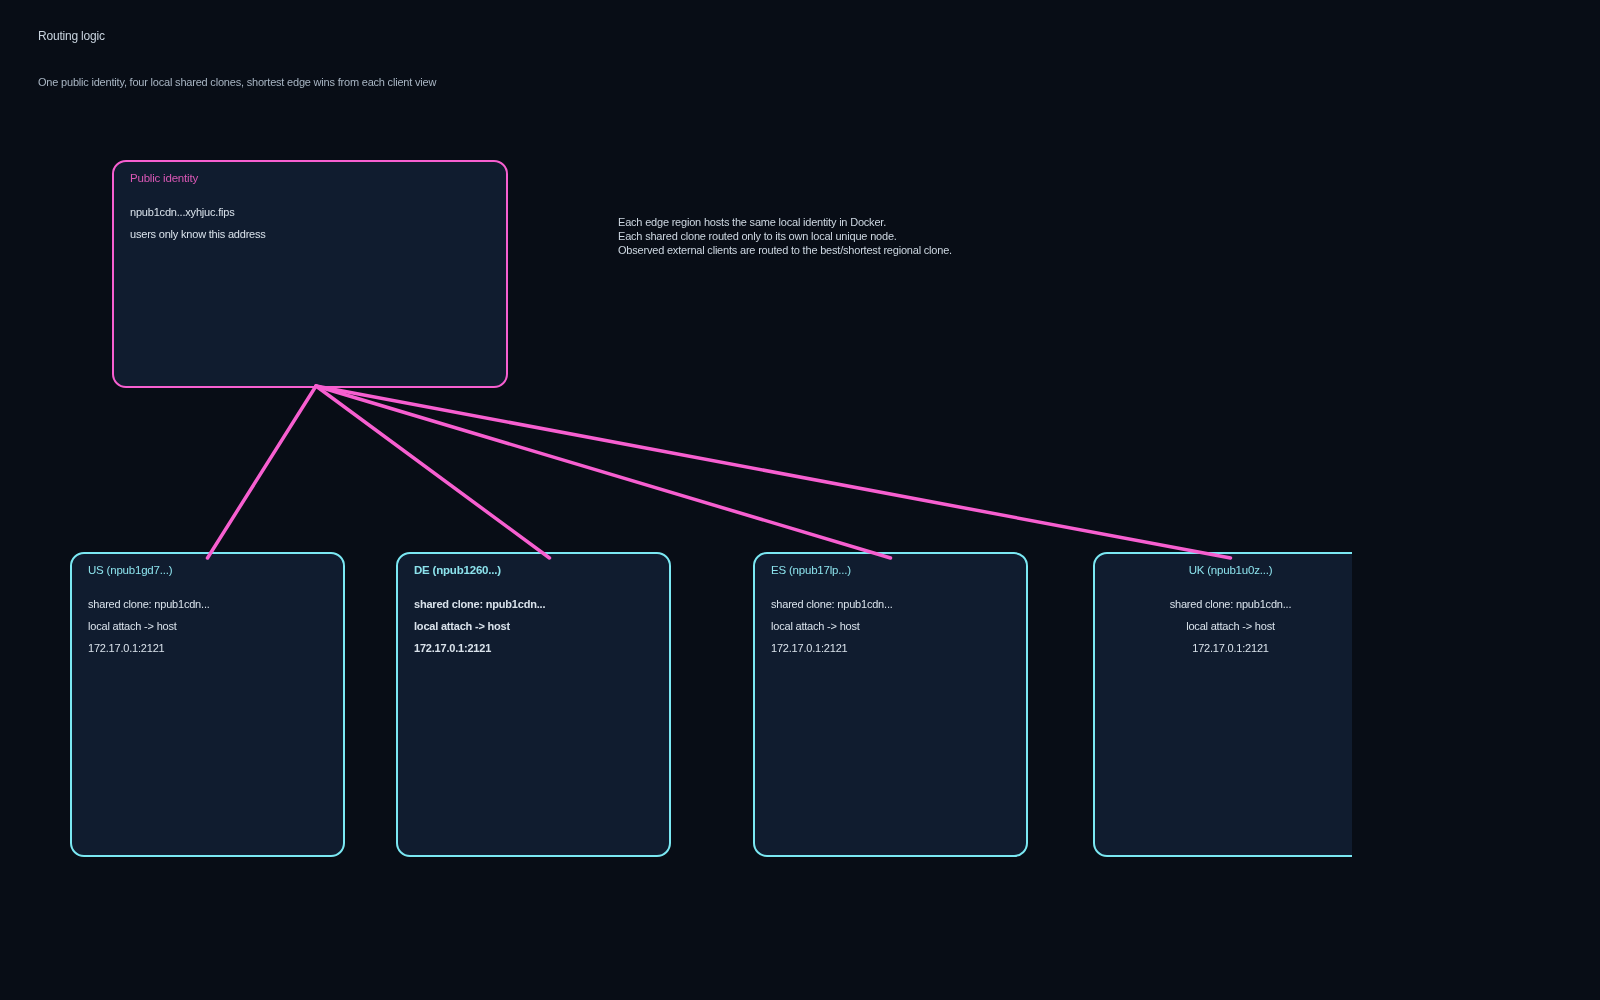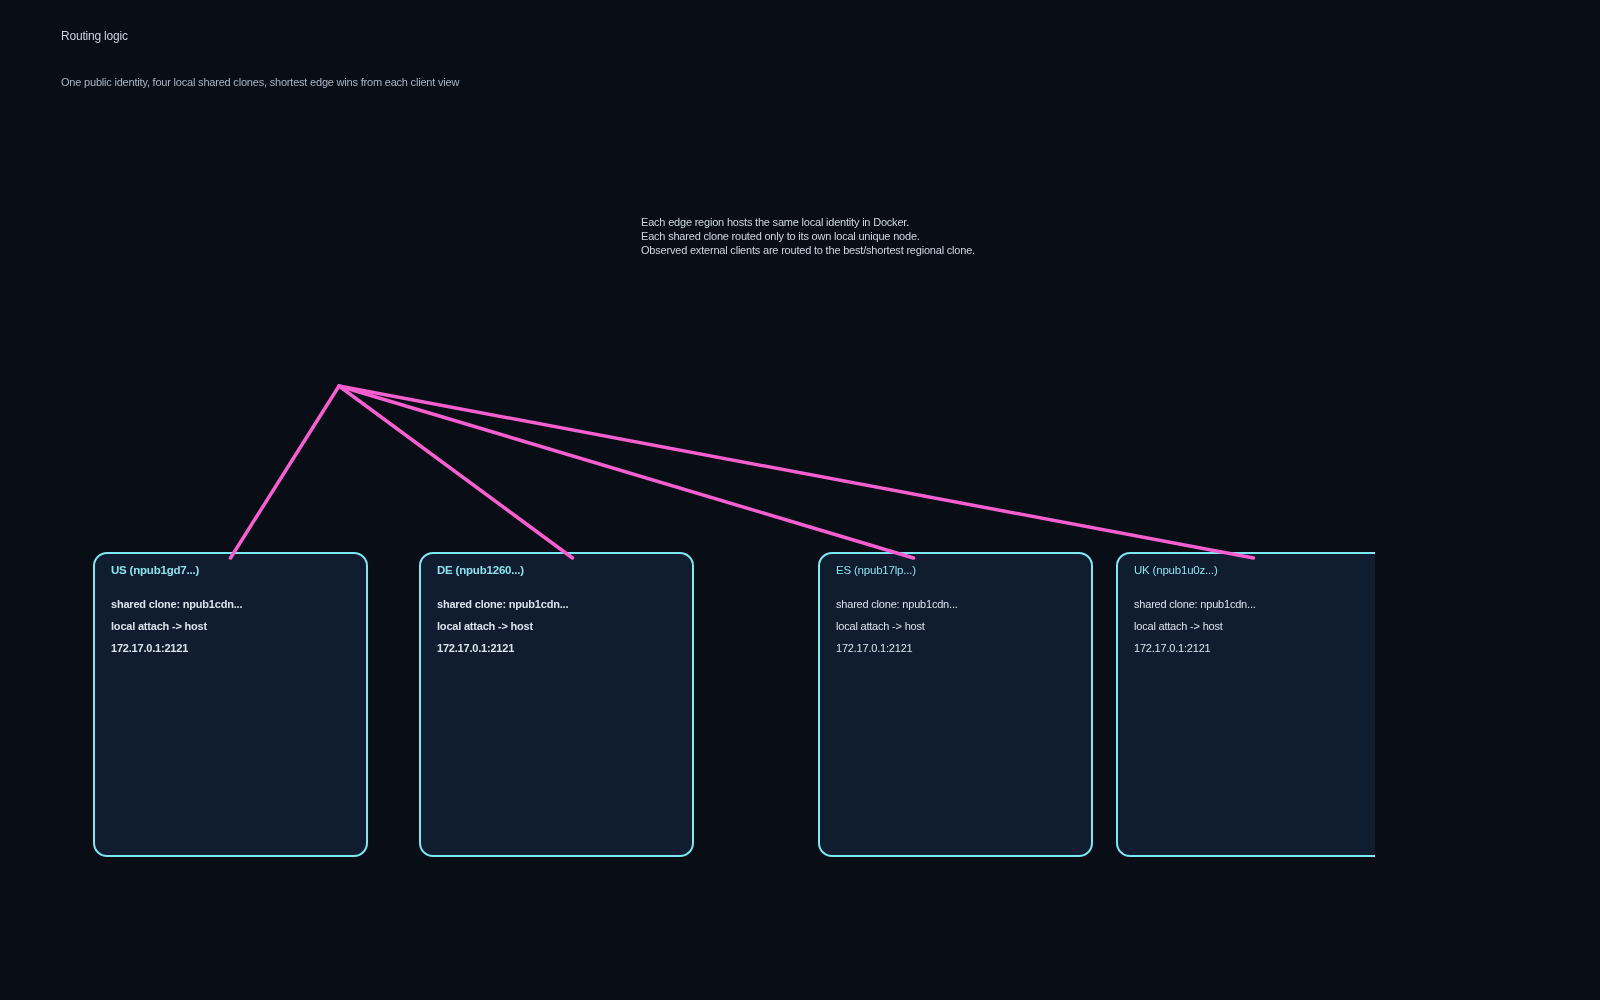--- a/index.html
+++ b/index.html
@@ -3,21 +3,20 @@
 <meta charset="utf-8">
 <style>
   html,body{margin:0;padding:0;background:#080d16;}
   .canvas{
     position:relative;
     width:1352px;height:1000px;
     background:#080d16;
     font-family:"Liberation Sans","DejaVu Sans",sans-serif;
     overflow:hidden;
     letter-spacing:-0.2px;
-    margin-left:23px;
   }
   .diagram-title{
     position:absolute;left:38px;top:29px;
     font-size:12px;color:#c8d3de;
   }
   .diagram-subtitle{
     position:absolute;left:38px;top:76px;
     font-size:11px;color:#a8b5c3;
   }
   .node{
@@ -28,24 +27,24 @@
     padding:10px 16px;
   }
   .node-public{
     left:112px;top:160px;width:396px;height:228px;
     border:2.5px solid #f75fd0;
   }
   .node-region{
     top:552px;width:275px;height:305px;
     border:2px solid #7be8f3;
   }
-  .node-region.r0{left:70px;font-weight:bold;}
+  .node-region.r0{left:70px;}
   .node-region.r1{left:396px;font-weight:bold;}
-  .node-region.r2{left:795px;}
-  .node-region.r3{left:1093px;}
+  .node-region.r2{left:753px;}
+  .node-region.r3{left:1093px;text-align:center;}
   .node-title{
     font-size:11.5px;
     margin:0 0 21px 0;
   }
   .node-public .node-title{color:#d957b5;}
   .node-region .node-title{color:#8ce2ec;}
   .node-line{
     font-size:11px;color:#d9e2eb;
     line-height:14px;
     margin:0 0 8px 0;
@@ -61,20 +60,25 @@
   }
 </style>
 </head>
 <body>
 
 <div class="canvas" id="canvas">
 
   <div class="diagram-title">Routing logic</div>
   <div class="diagram-subtitle">One public identity, four local shared clones, shortest edge wins from each client view</div>
 
+  <div class="node node-public">
+    <div class="node-title">Public identity</div>
+    <div class="node-line">npub1cdn...xyhjuc.fips</div>
+    <div class="node-line">users only know this address</div>
+  </div>
 
   <div class="annotation">
     <div>Each edge region hosts the same local identity in Docker.</div>
     <div>Each shared clone routed only to its own local unique node.</div>
     <div>Observed external clients are routed to the best/shortest regional clone.</div>
   </div>
 
   <div class="node node-region r0">
     <div class="node-title">US (npub1gd7...)</div>
     <div class="node-line">shared clone: npub1cdn...</div>

